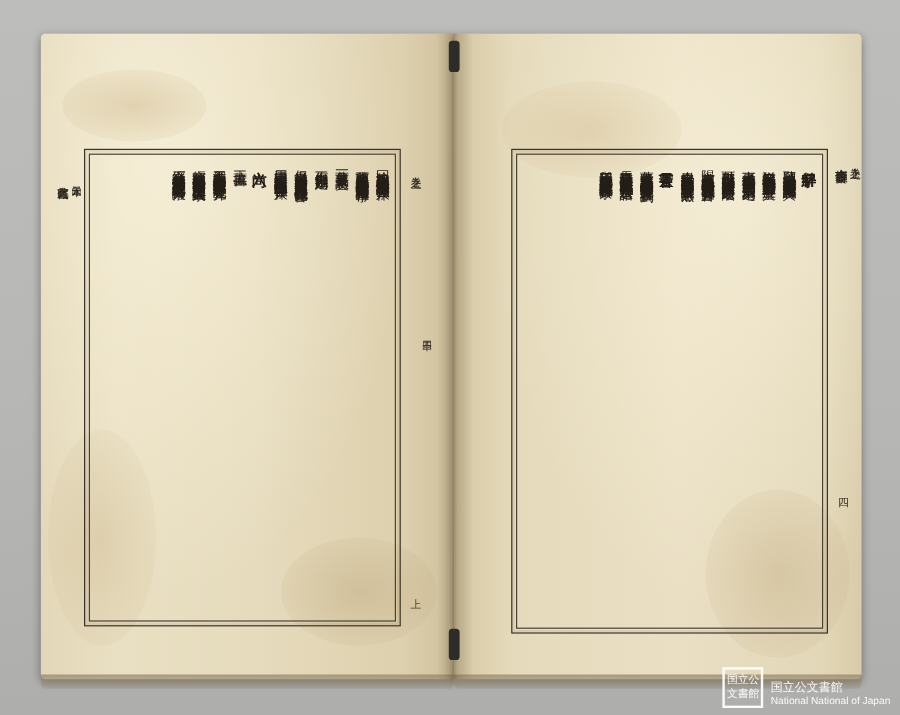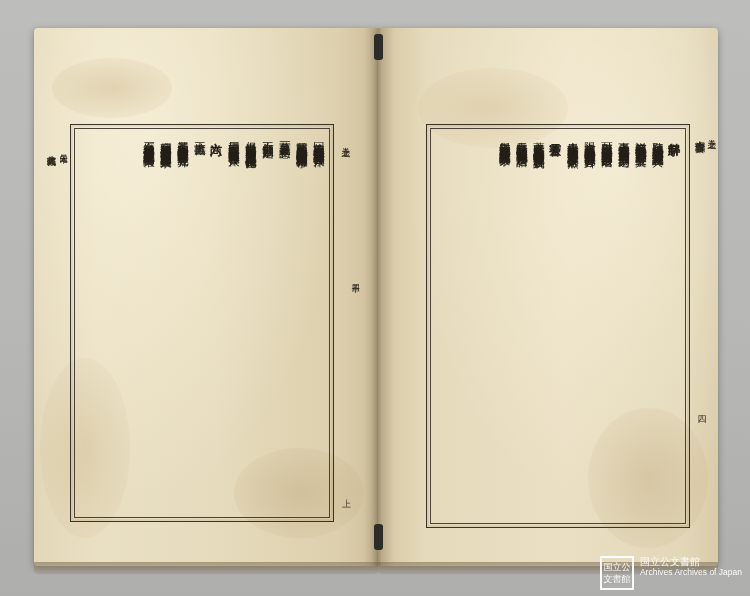--- a/index.html
+++ b/index.html
@@ -144,21 +144,21 @@
     font-size: 9px;
     color: #4b4236;
   }
 
   
   #stamp {
     position: absolute;
     right: 8px;
     bottom: 6px;
     display: flex;
-    align-items: flex-start;
+    align-items: flex-end;
     gap: 6px;
     opacity: 0.95;
   }
   #stamp .seal {
     width: 30px; height: 30px;
     border: 2px solid #ffffff;
     color: #ffffff;
     font-size: 9px;
     line-height: 12px;
     display: flex;
@@ -245,17 +245,17 @@
     <div class="fold-mark" style="left:308px;top:470px;">上</div>
 
   </div>
 
   <div id="stamp">
     <div class="seal">
       <span>国立公文書館</span>
     </div>
     <div class="caption">
       <span class="jp">国立公文書館</span>
-      <span>Archives Archives of Japan</span>
+      <span>National National of Japan</span>
     </div>
   </div>
 
 </div>
 
 </body></html>

